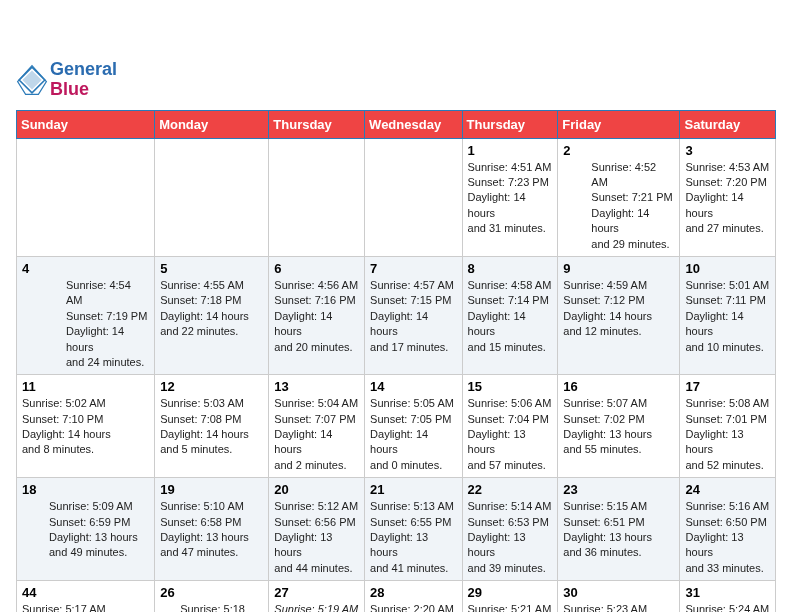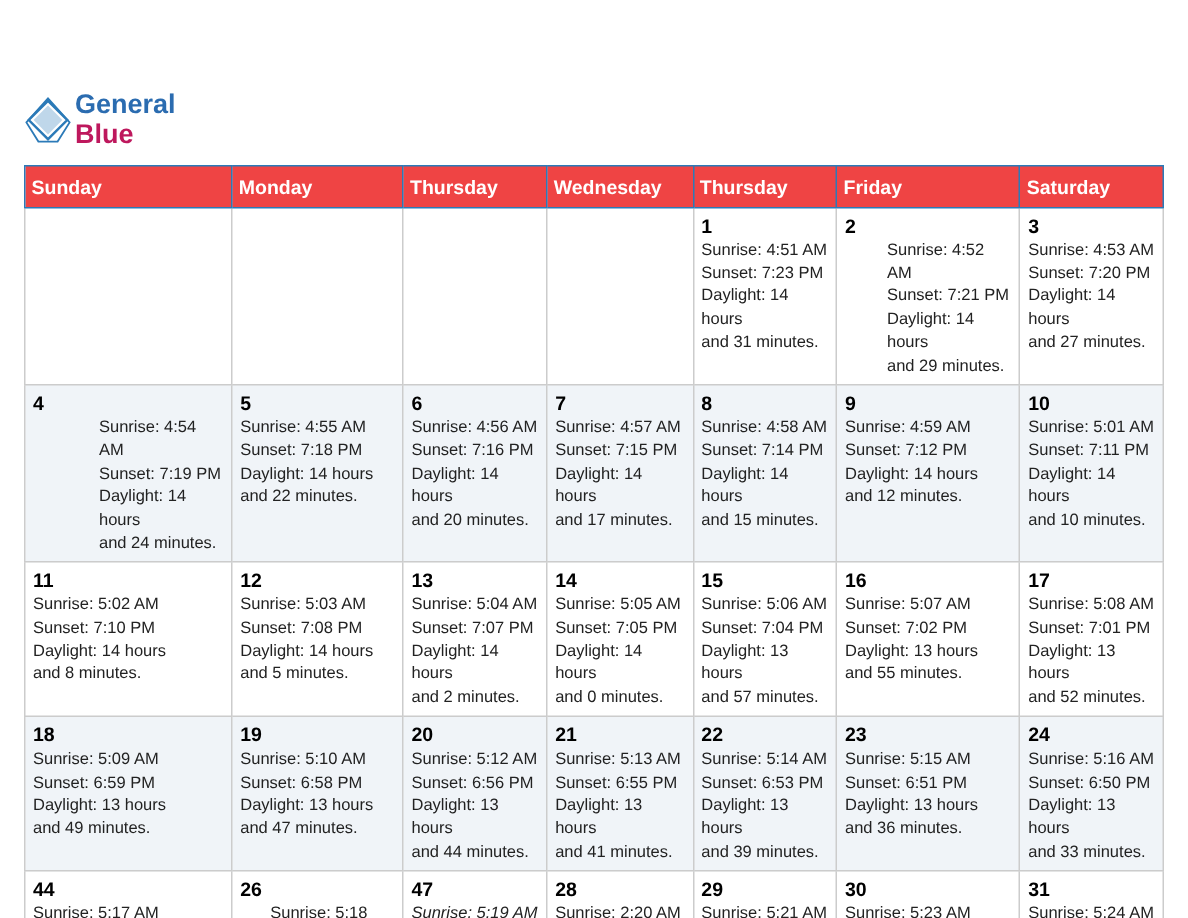--- a/index.html
+++ b/index.html
@@ -246,21 +246,21 @@
           <span class="day-num">17</span>
           <div class="day-detail" style="white-space: pre-line;">Sunrise: 5:08 AM
 Sunset: 7:01 PM
 Daylight: 13 hours
 and 52 minutes.</div>
         </td>
       </tr>
       <tr>
         <td>
           <span class="day-num">18</span>
-          <div class="day-detail" style="white-space: pre-line;">Sunrise: 5:09 AM
+          <div class="day-detail" style="white-space: pre-line; margin-left: 27px;">Sunrise: 5:09 AM
 Sunset: 6:59 PM
 Daylight: 13 hours
 and 49 minutes.</div>
         </td>
         <td>
           <span class="day-num">19</span>
           <div class="day-detail" style="white-space: pre-line;">Sunrise: 5:10 AM
 Sunset: 6:58 PM
 Daylight: 13 hours
 and 47 minutes.</div>
@@ -310,21 +310,21 @@
 and 30 minutes.</div>
         </td>
         <td>
           <span class="day-num">26</span>
           <div class="day-detail" style="white-space: pre-line; margin-left: 20px;">Sunrise: 5:18 AM
 Sunset: 6:46 PM
 Daylight: 13 hours
 and 28 minutes.</div>
         </td>
         <td>
-          <span class="day-num">47</span>
+          <span class="day-num">27</span>
           <div class="day-detail" style="white-space: pre-line; font-style: italic;">Sunrise: 5:19 AM
 Sunset: 6:45 PM
 Daylight: 13 hours
 and 25 minutes.</div>
         </td>
         <td>
           <span class="day-num">28</span>
           <div class="day-detail" style="white-space: pre-line;">Sunrise: 2:20 AM
 Sunset: 6:43 PM
 Daylight: 13 hours

